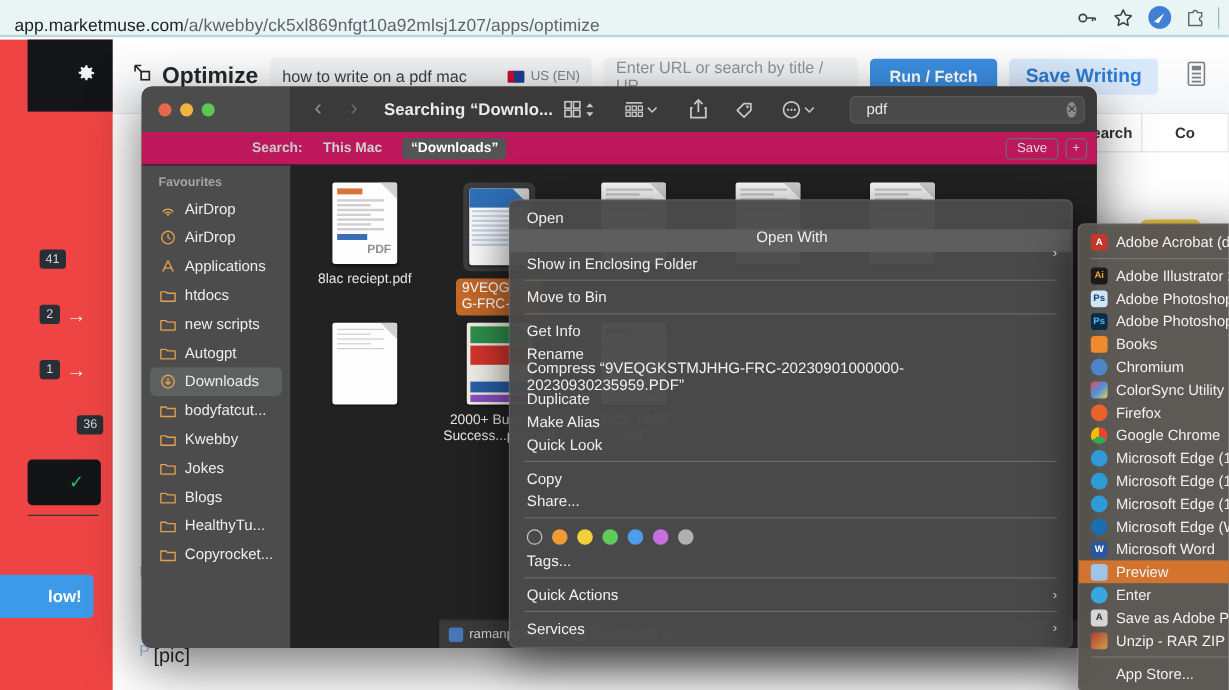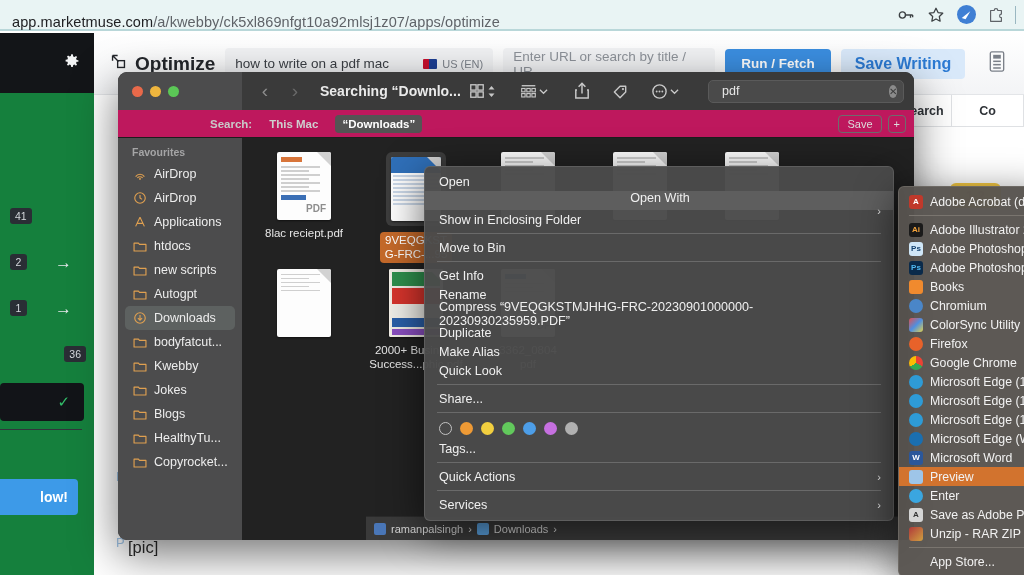--- a/index.html
+++ b/index.html
@@ -34,21 +34,22 @@
     background: #3f7fd4;
     display: flex; align-items: center; justify-content: center;
   }
   .bdivider { width: 1px; height: 18px; background: #9ab7c1; margin-left: 4px; margin-right: 2px; }
 
   
   .app { position: absolute; left: 0; top: 33px; width: 1024px; height: 542px; background: #fff; }
 
   .app-leftrail {
     position: absolute; left: 0; top: 0; width: 94px; height: 542px;
-    background: #15803d;
+    background: #ef4444;
+    padding-left: 23px;
   }
   .rail-top {
     height: 60px; background: #131518;
     display: flex; align-items: center; justify-content: flex-end;
     padding-right: 14px;
   }
   .rail-body { position: relative; height: 290px; padding-top: 100px; }
   .rail-row {
     height: 46px; display: flex; align-items: center;
     justify-content: space-between; padding: 0 8px 0 10px;
@@ -794,20 +795,23 @@
         <span>Duplicate</span>
       </div>
     <div class="ctx-item">
         <span>Make Alias</span>
       </div>
     <div class="ctx-item">
         <span>Quick Look</span>
       </div>
     <div class="ctx-sep"></div>
     <div class="ctx-item">
+        <span>Copy</span>
+      </div>
+    <div class="ctx-item">
         <span>Share...</span>
       </div>
     <div class="ctx-sep"></div>
     <div class="ctx-tags">
       <span class="tagdot none"></span>
       <span class="tagdot" style="background:#ee9a35"></span>
       <span class="tagdot" style="background:#f2cf3f"></span>
       <span class="tagdot" style="background:#62c95c"></span>
       <span class="tagdot" style="background:#4d9ee8"></span>
       <span class="tagdot" style="background:#c670e0"></span>

